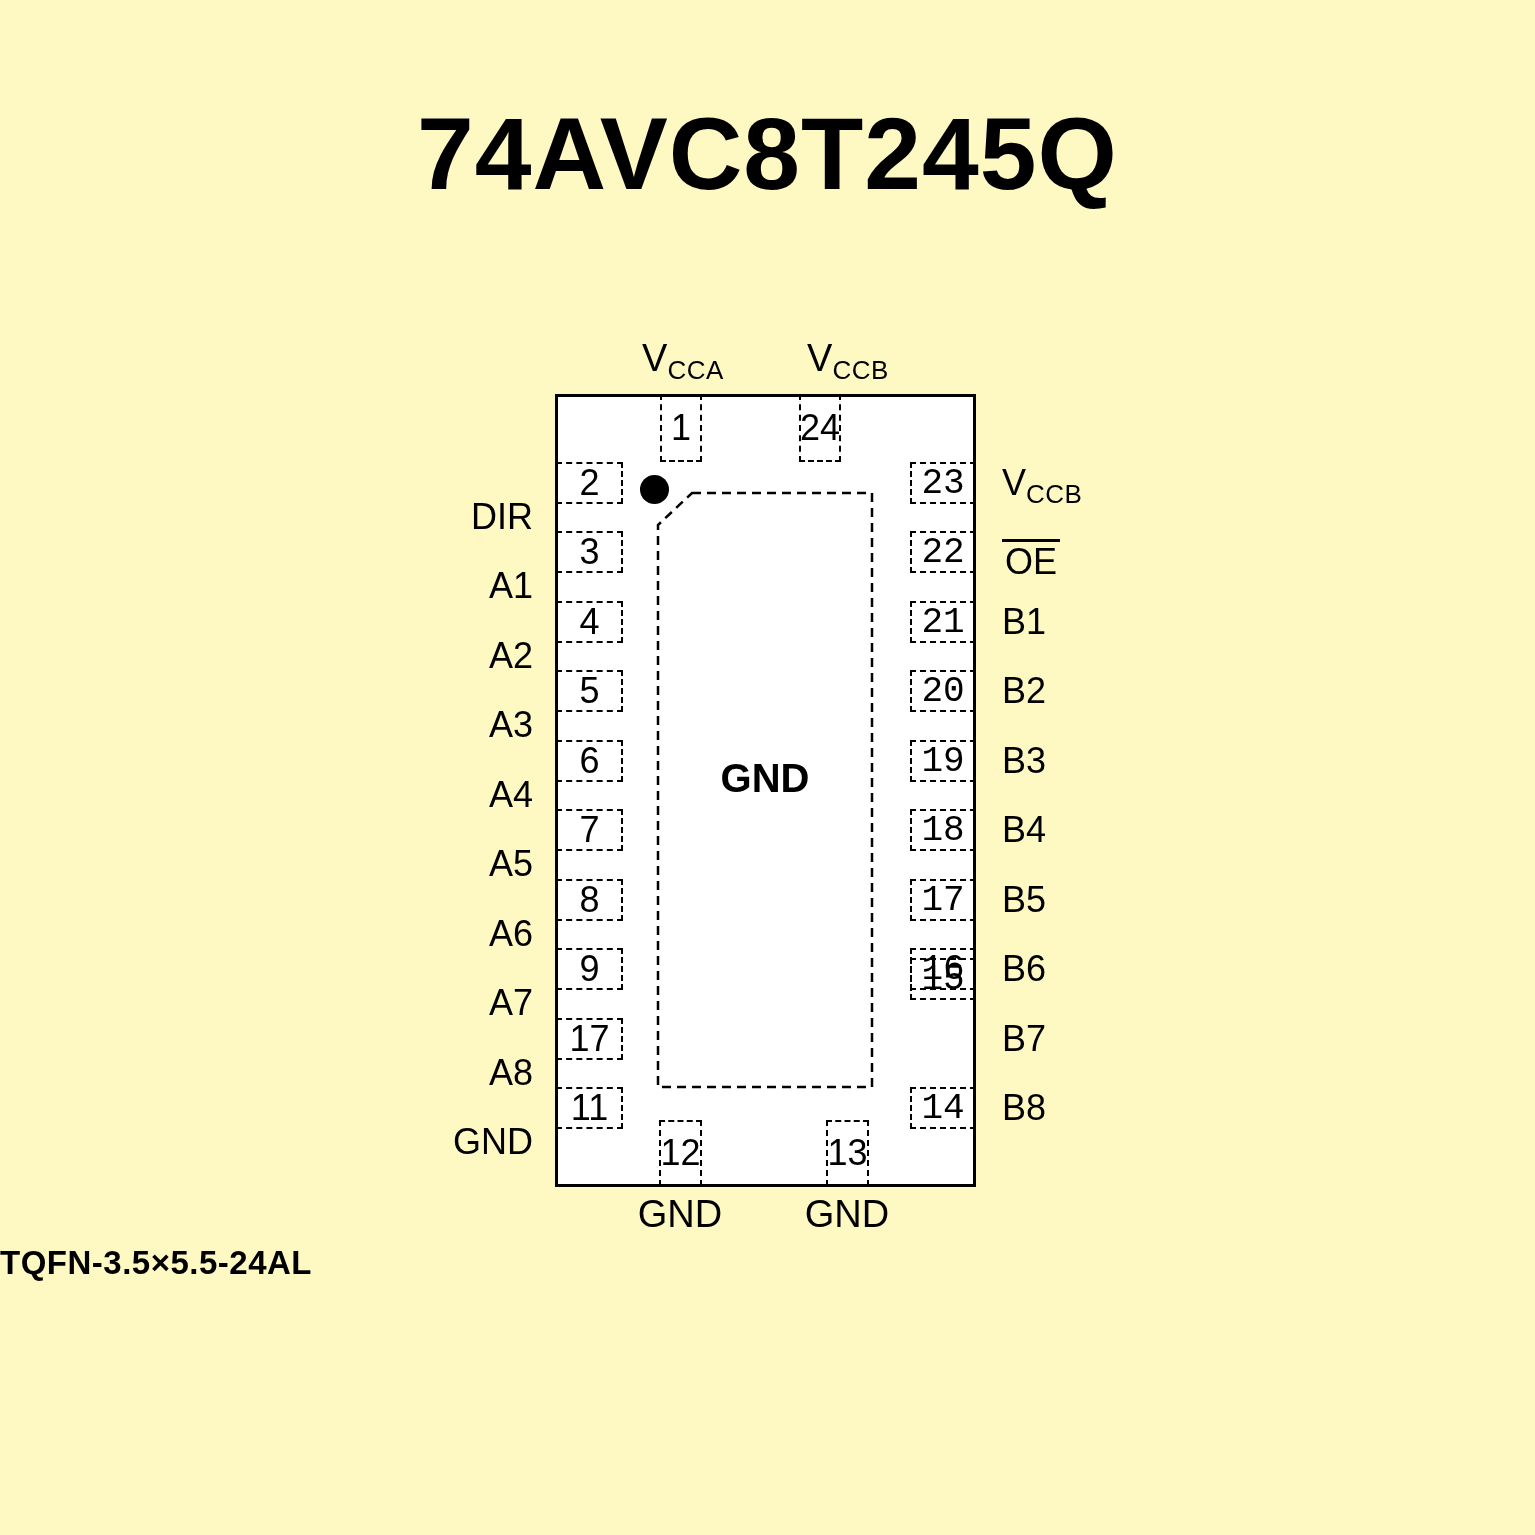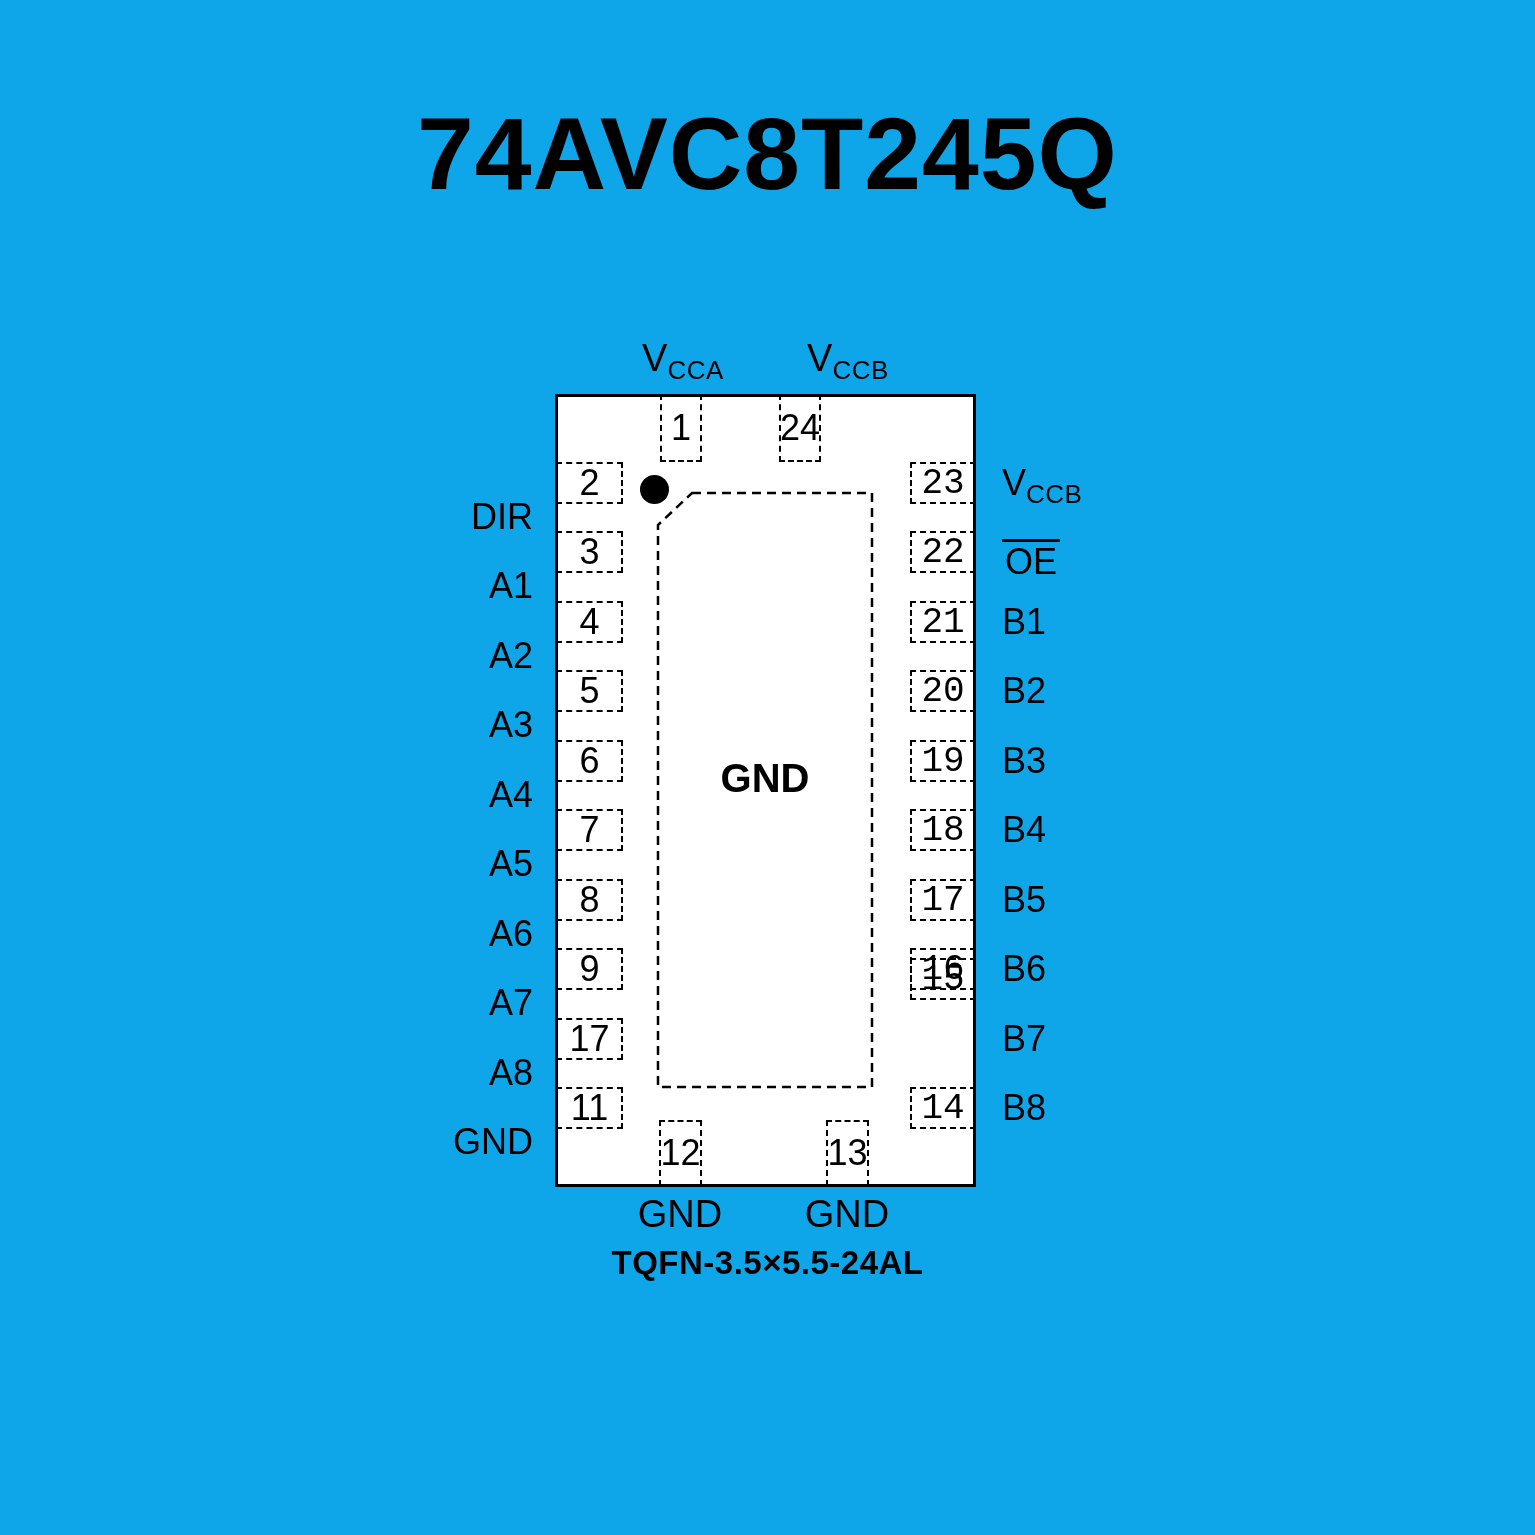--- a/index.html
+++ b/index.html
@@ -1,18 +1,18 @@
 <!DOCTYPE html>
 <html><head>
 <meta charset="utf-8">
 <style>
   html,body { margin:0; padding:0; }
   .page {
     position:relative; width:1535px; height:1535px;
-    background:#0ea5e9; color:#000000;
+    background:#fef9c3; color:#000000;
     font-family:"Liberation Sans", sans-serif;
     overflow:hidden;
   }
   .title {
     position:absolute; top:96px; left:0; width:100%;
     text-align:center; font-size:102px; font-weight:bold;
     letter-spacing:1px;
   }
   .chip {
     position:absolute; left:555px; top:394px; width:421px; height:793px;
@@ -55,21 +55,21 @@
     letter-spacing:0.5px;
     text-align:center;
   }
   .ovl {
     display:inline-block; border-top:3px solid #000; padding:2px 3px 0 3px;
     line-height:36px;
     margin-top:8px;
   }
   .pkg {
     position:absolute; top:1244px; left:0; width:100%;
-    text-align:center; font-size:33px; font-weight:bold; letter-spacing:0.5px;
+    text-align:left; font-size:33px; font-weight:bold; letter-spacing:0.5px;
   }
 </style>
 </head>
 <body>
 
 <div class="page">
 
   <div class="title">74AVC8T245Q</div>
 
   <div>
@@ -79,21 +79,21 @@
     <svg class="pad-svg" viewBox="0 0 421 793">
       <polygon points="137,99 317,99 317,693 103,693 103,131" fill="none" stroke="#000" stroke-width="2.5" stroke-dasharray="9,6"></polygon>
     </svg>
     <div class="pad-label">GND</div>
 
     <div class="dot"></div>
 
     <div class="pin pin-t" style="left:660px">
       <span>1</span>
     </div>
-    <div class="pin pin-t" style="left:779px">
+    <div class="pin pin-t" style="left:799px">
       <span>24</span>
     </div>
     <div class="tlabel" style="left:598px">
       <span>V</span><sub class="vsub">CCA</sub>
     </div>
     <div class="tlabel" style="left:763px">
       <span>V</span><sub class="vsub">CCB</sub>
     </div>
 
     <div class="pin pin-l" style="top:462px">

